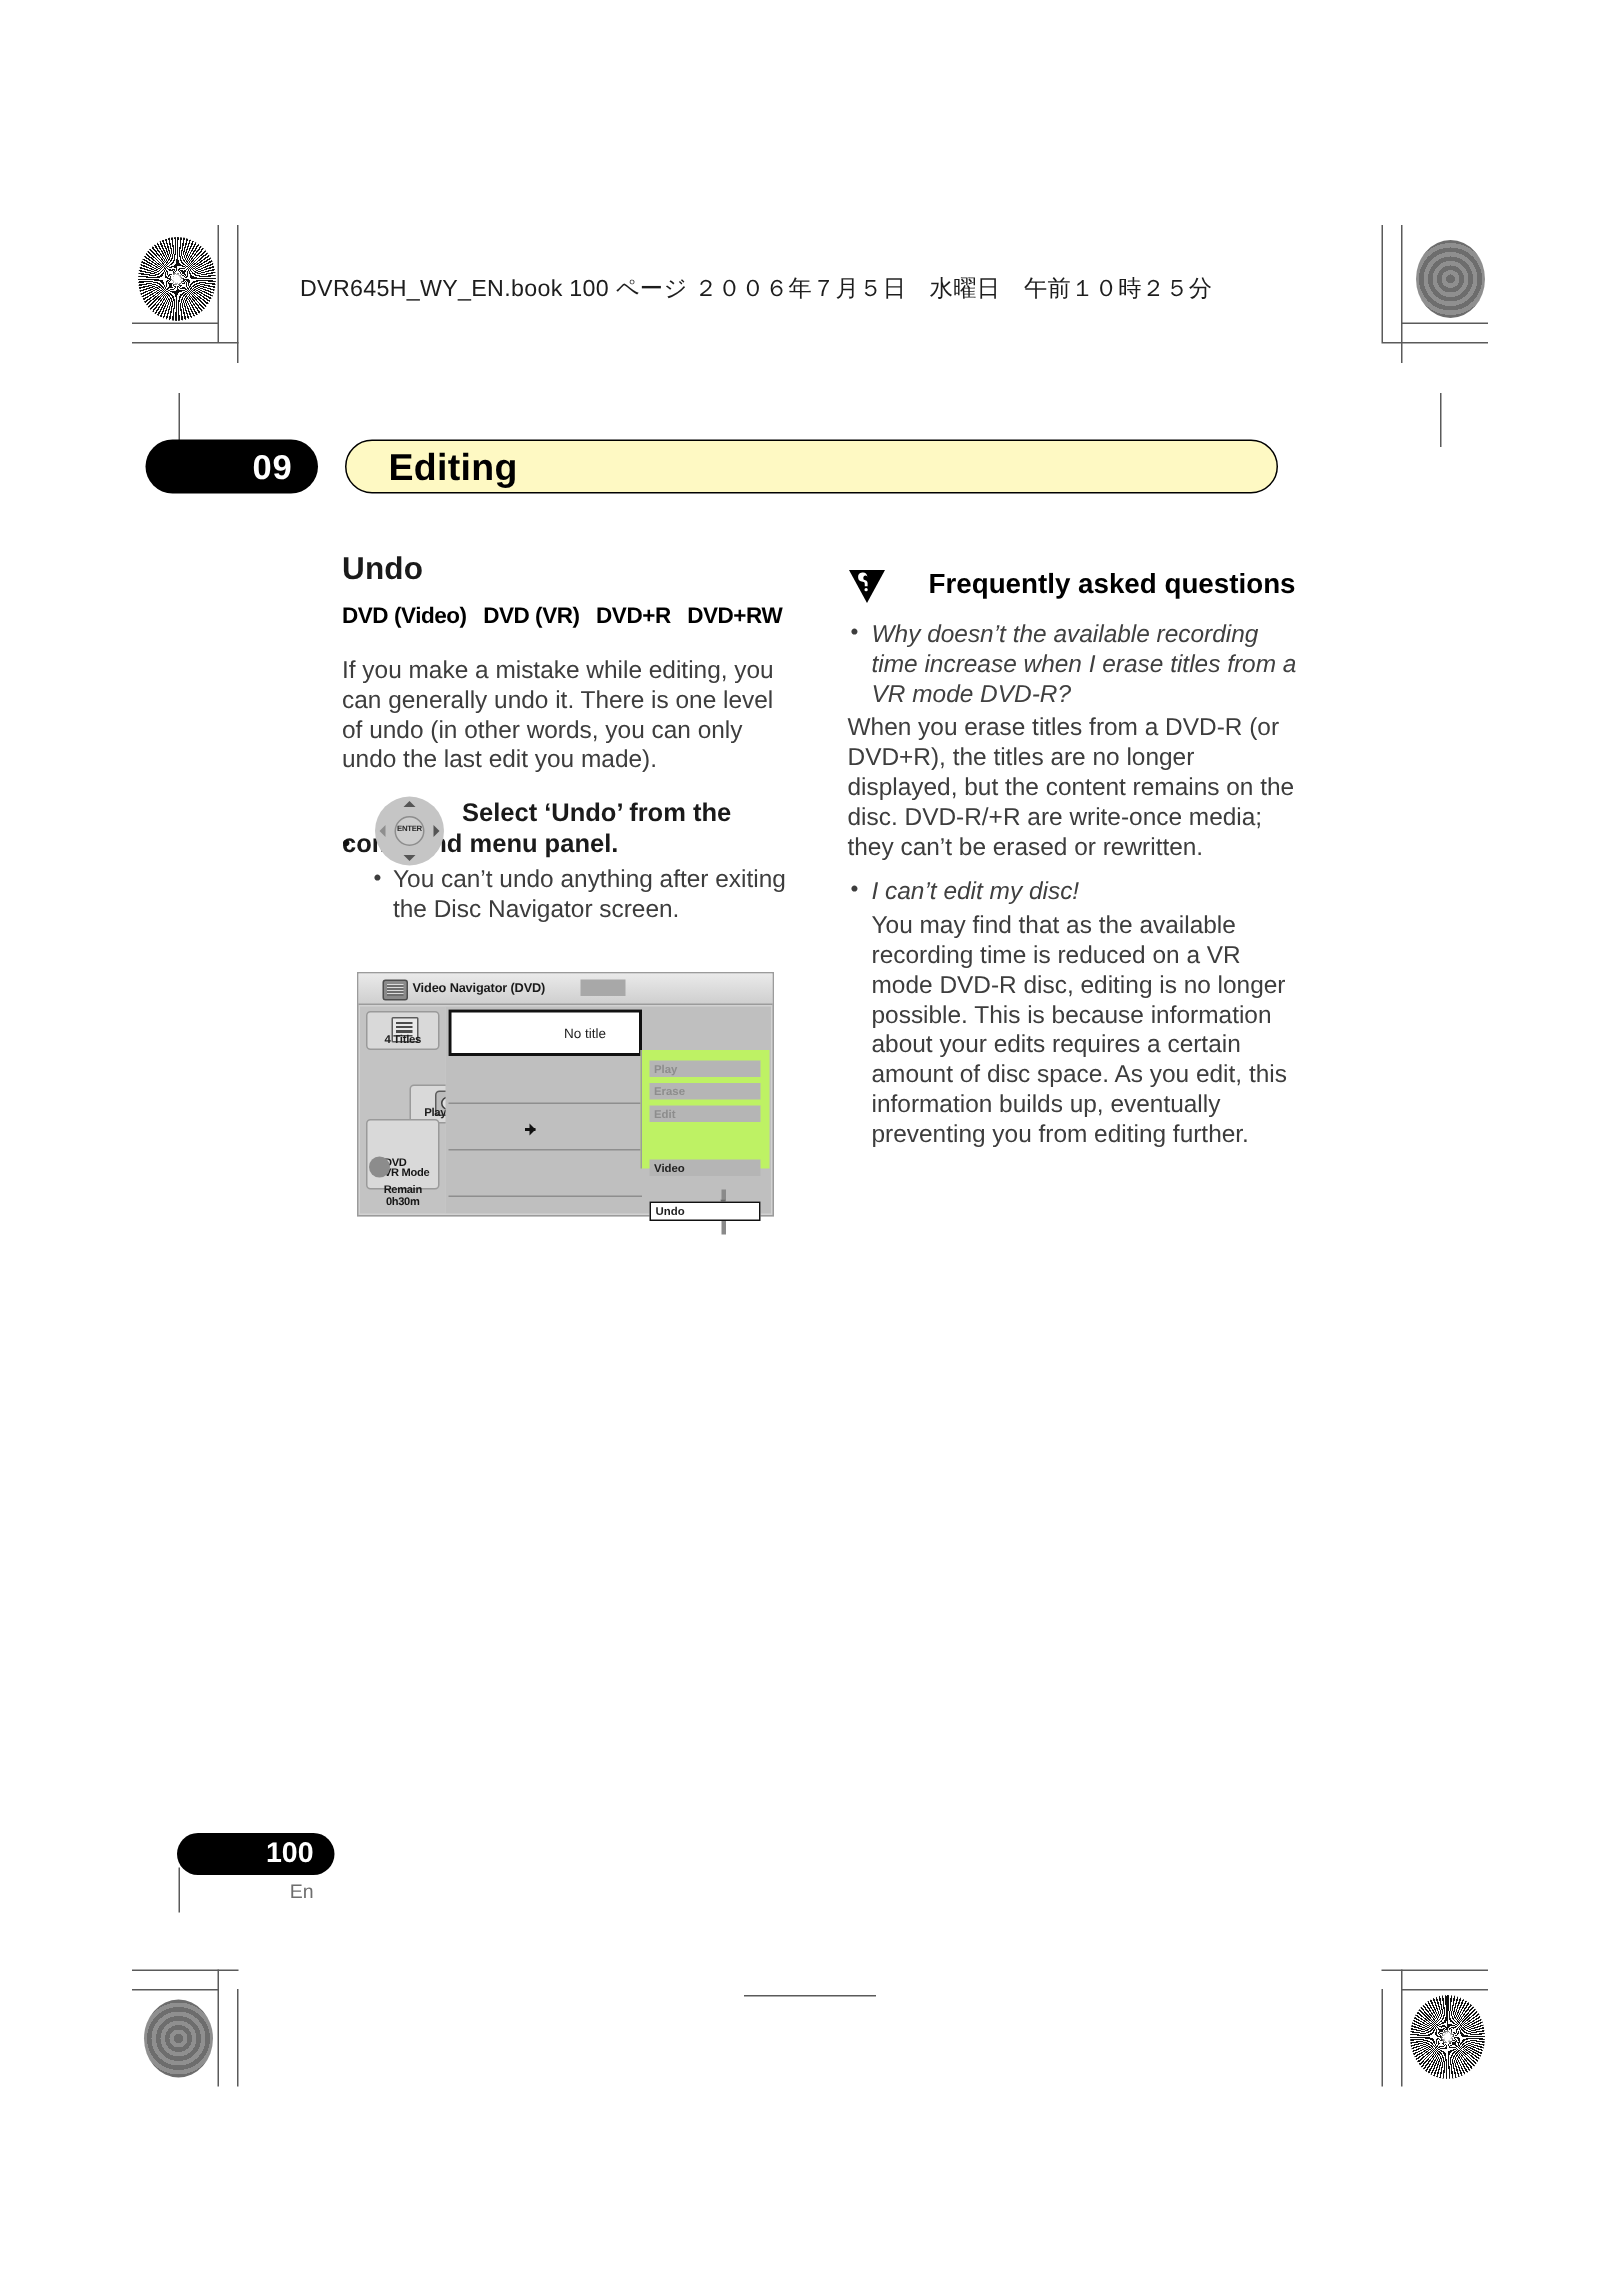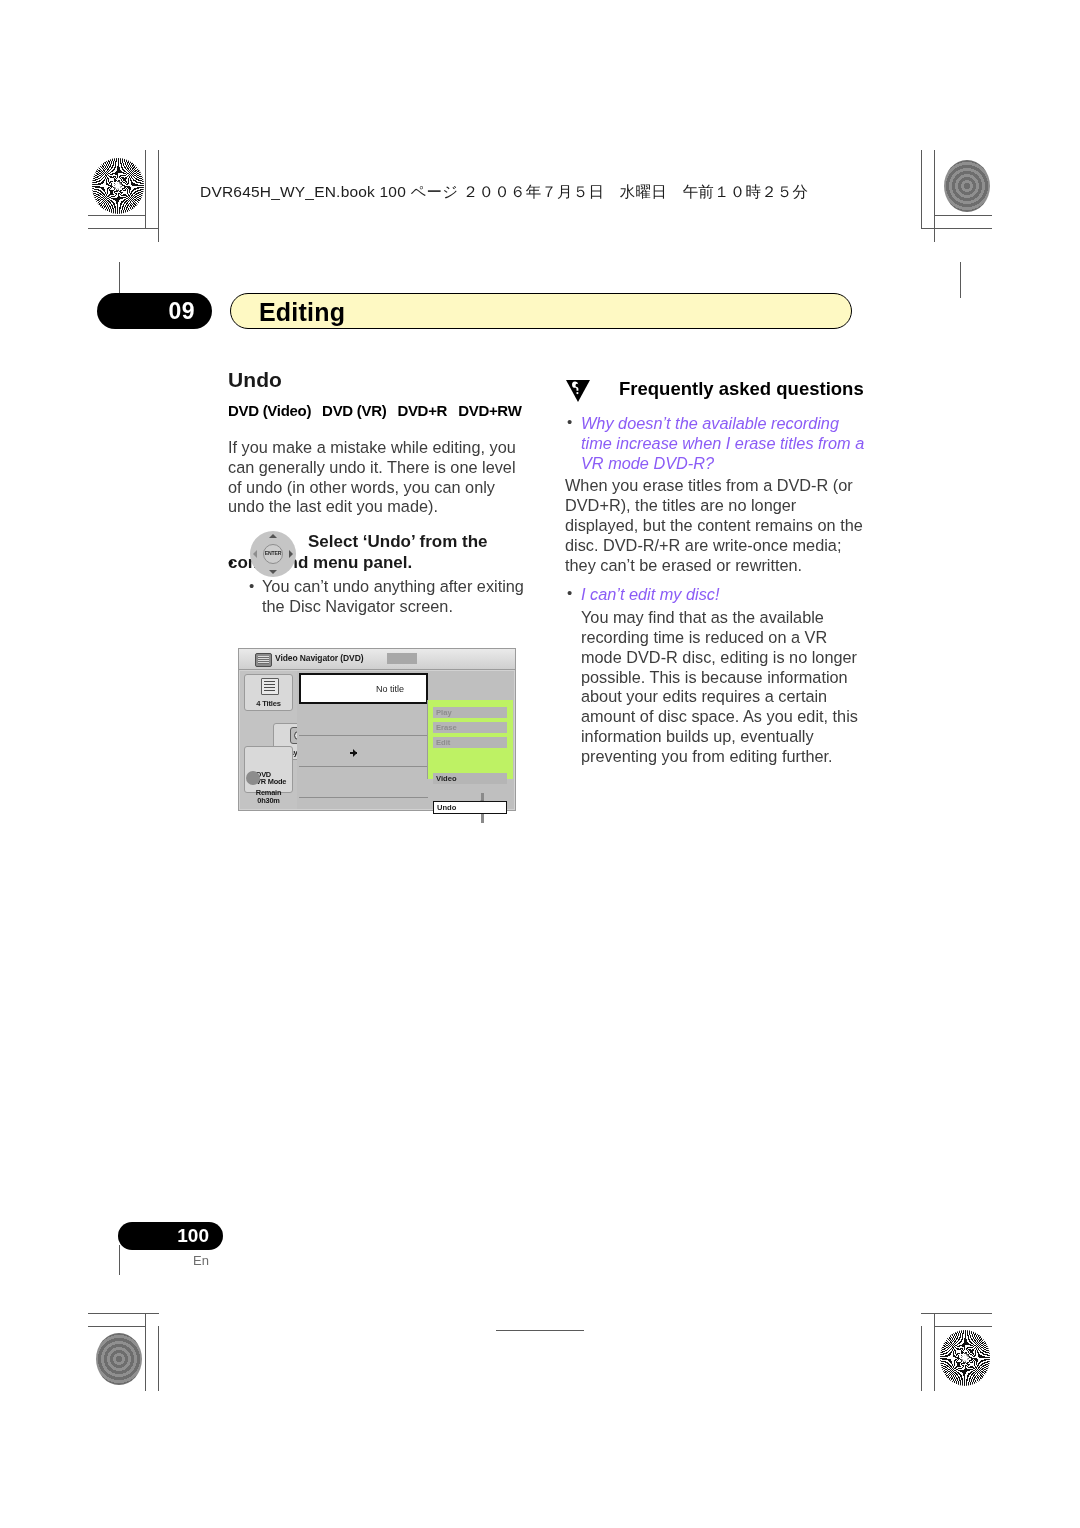--- a/index.html
+++ b/index.html
@@ -284,21 +284,21 @@
     position: absolute;
     left: 2px;
     top: -1px;
     font-size: 15px;
     color: #3d3d3d;
   }
   .q {
     font-style: italic;
     font-size: 16.3px;
     line-height: 19.8px;
-    color: #8b5cf6;
+    color: #404040;
     margin: 0;
   }
   .a {
     font-size: 16.3px;
     line-height: 19.8px;
     color: #3d3d3d;
     margin: 1px 0 0 0;
   }
   .faq-answer-block { margin-left: -16px; margin-top: 3px; }
   .faq-answer-block.ind { margin-left: 0px; }
@@ -364,21 +364,21 @@
     position: absolute;
     left: 1px; top: 22px;
     width: 57px;
     bottom: 1px;
     background: #c3c3c3;
   }
   .dn-side-btn {
     position: absolute;
     left: 4px;
     width: 49px;
-    height: 37px;
+    height: 26px;
     background: #d9d9d9;
     border: 1px solid #9a9a9a;
     border-radius: 3px;
     box-sizing: border-box;
   }
   .dn-side-btn.b1 { top: 3px; }
   .dn-side-btn.b2 { top: 52px; margin-left: 29px; }
   .dn-side-btn.b3 { top: 75px; height: 47px; }
   .dn-side-icon {
     position: absolute;

